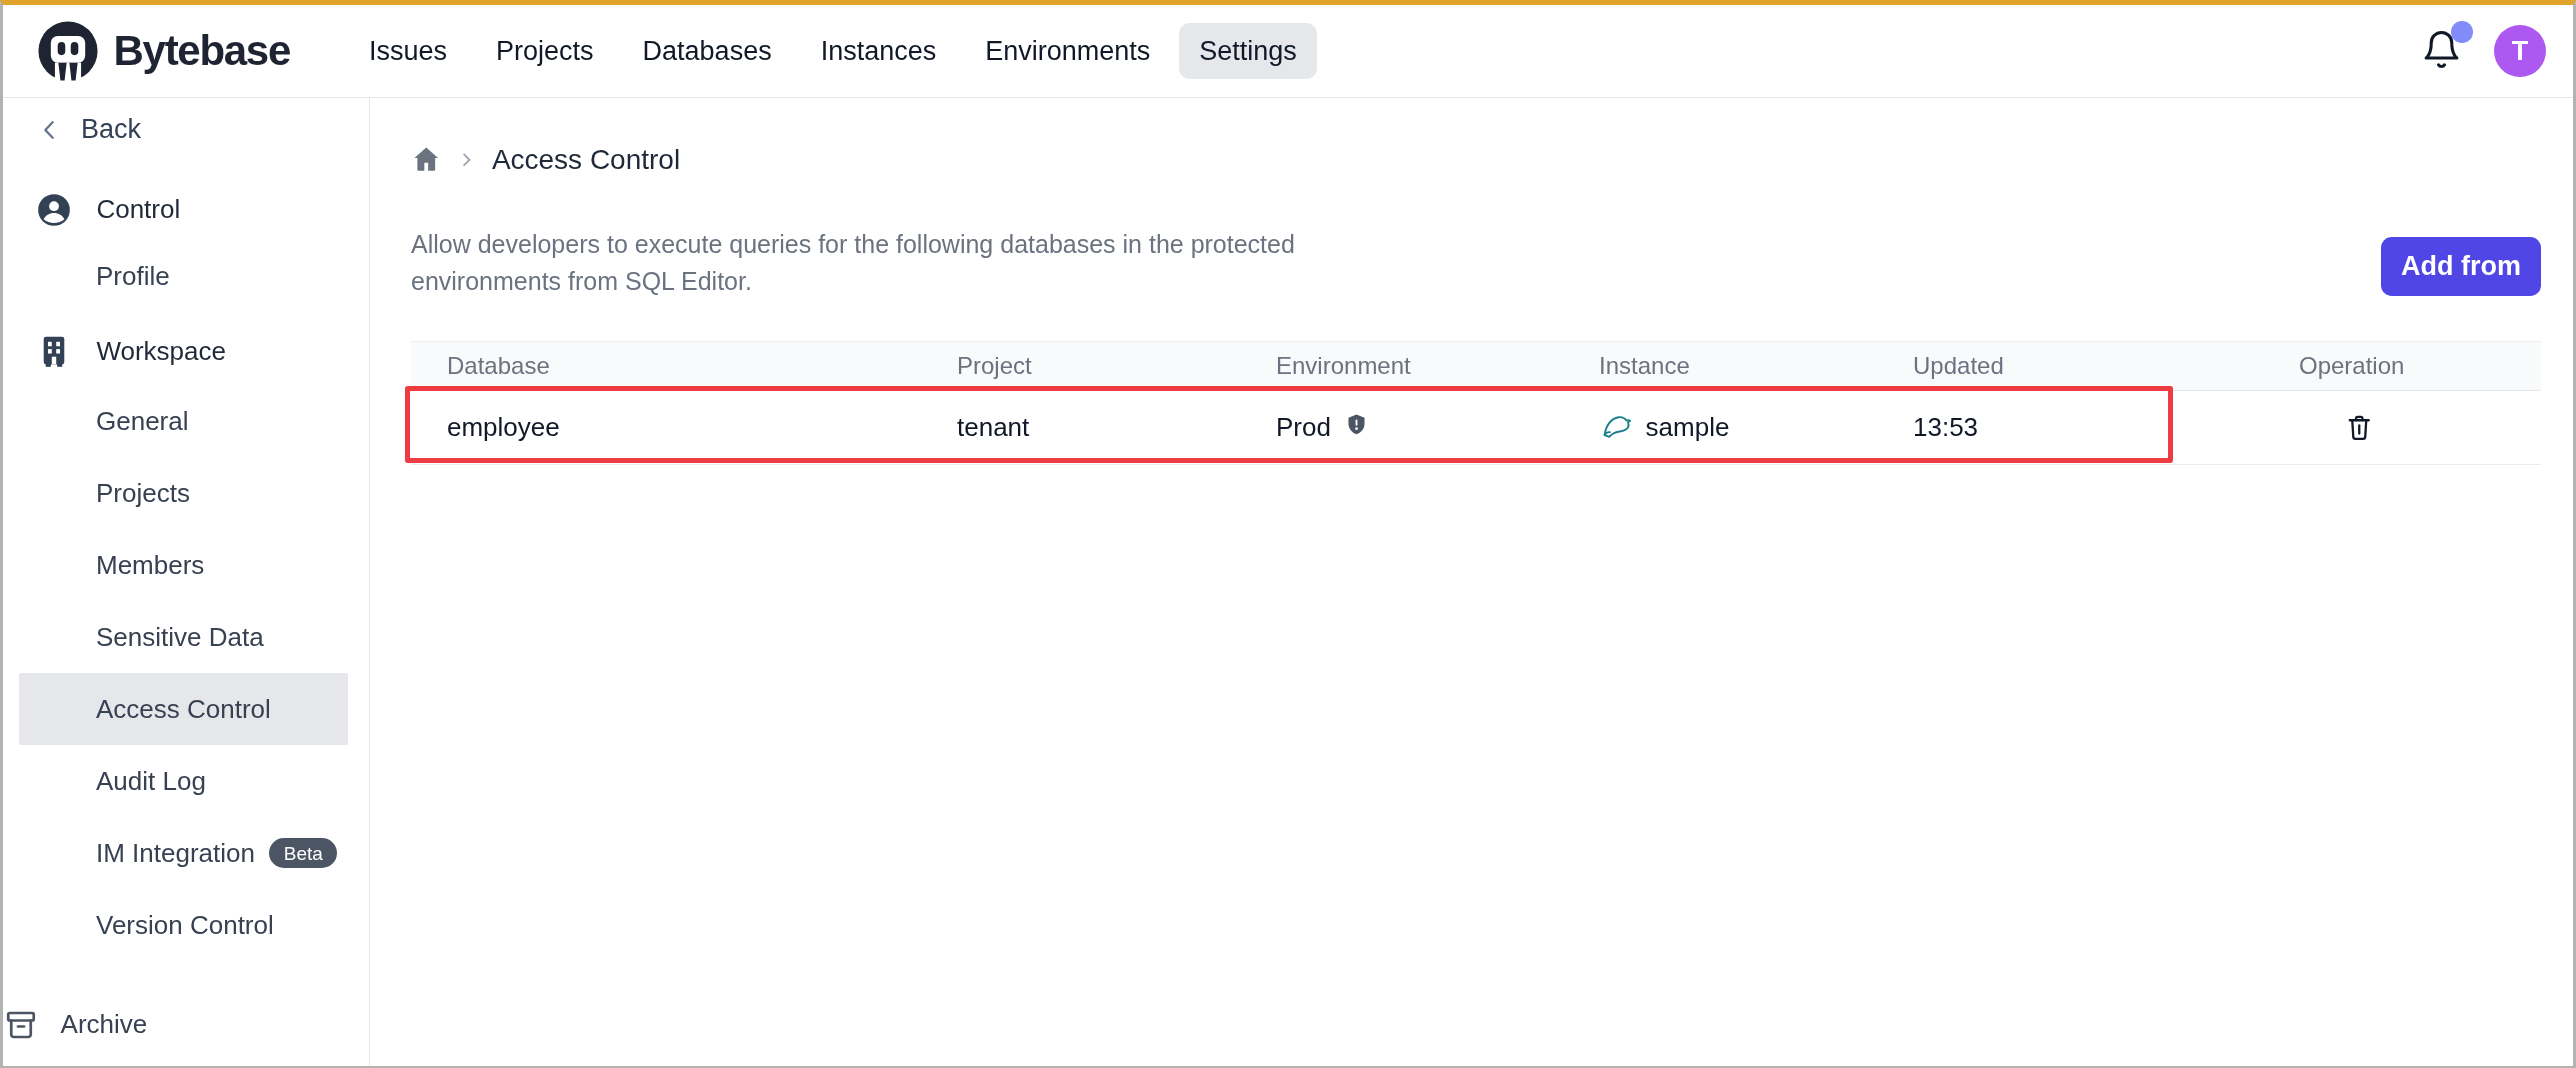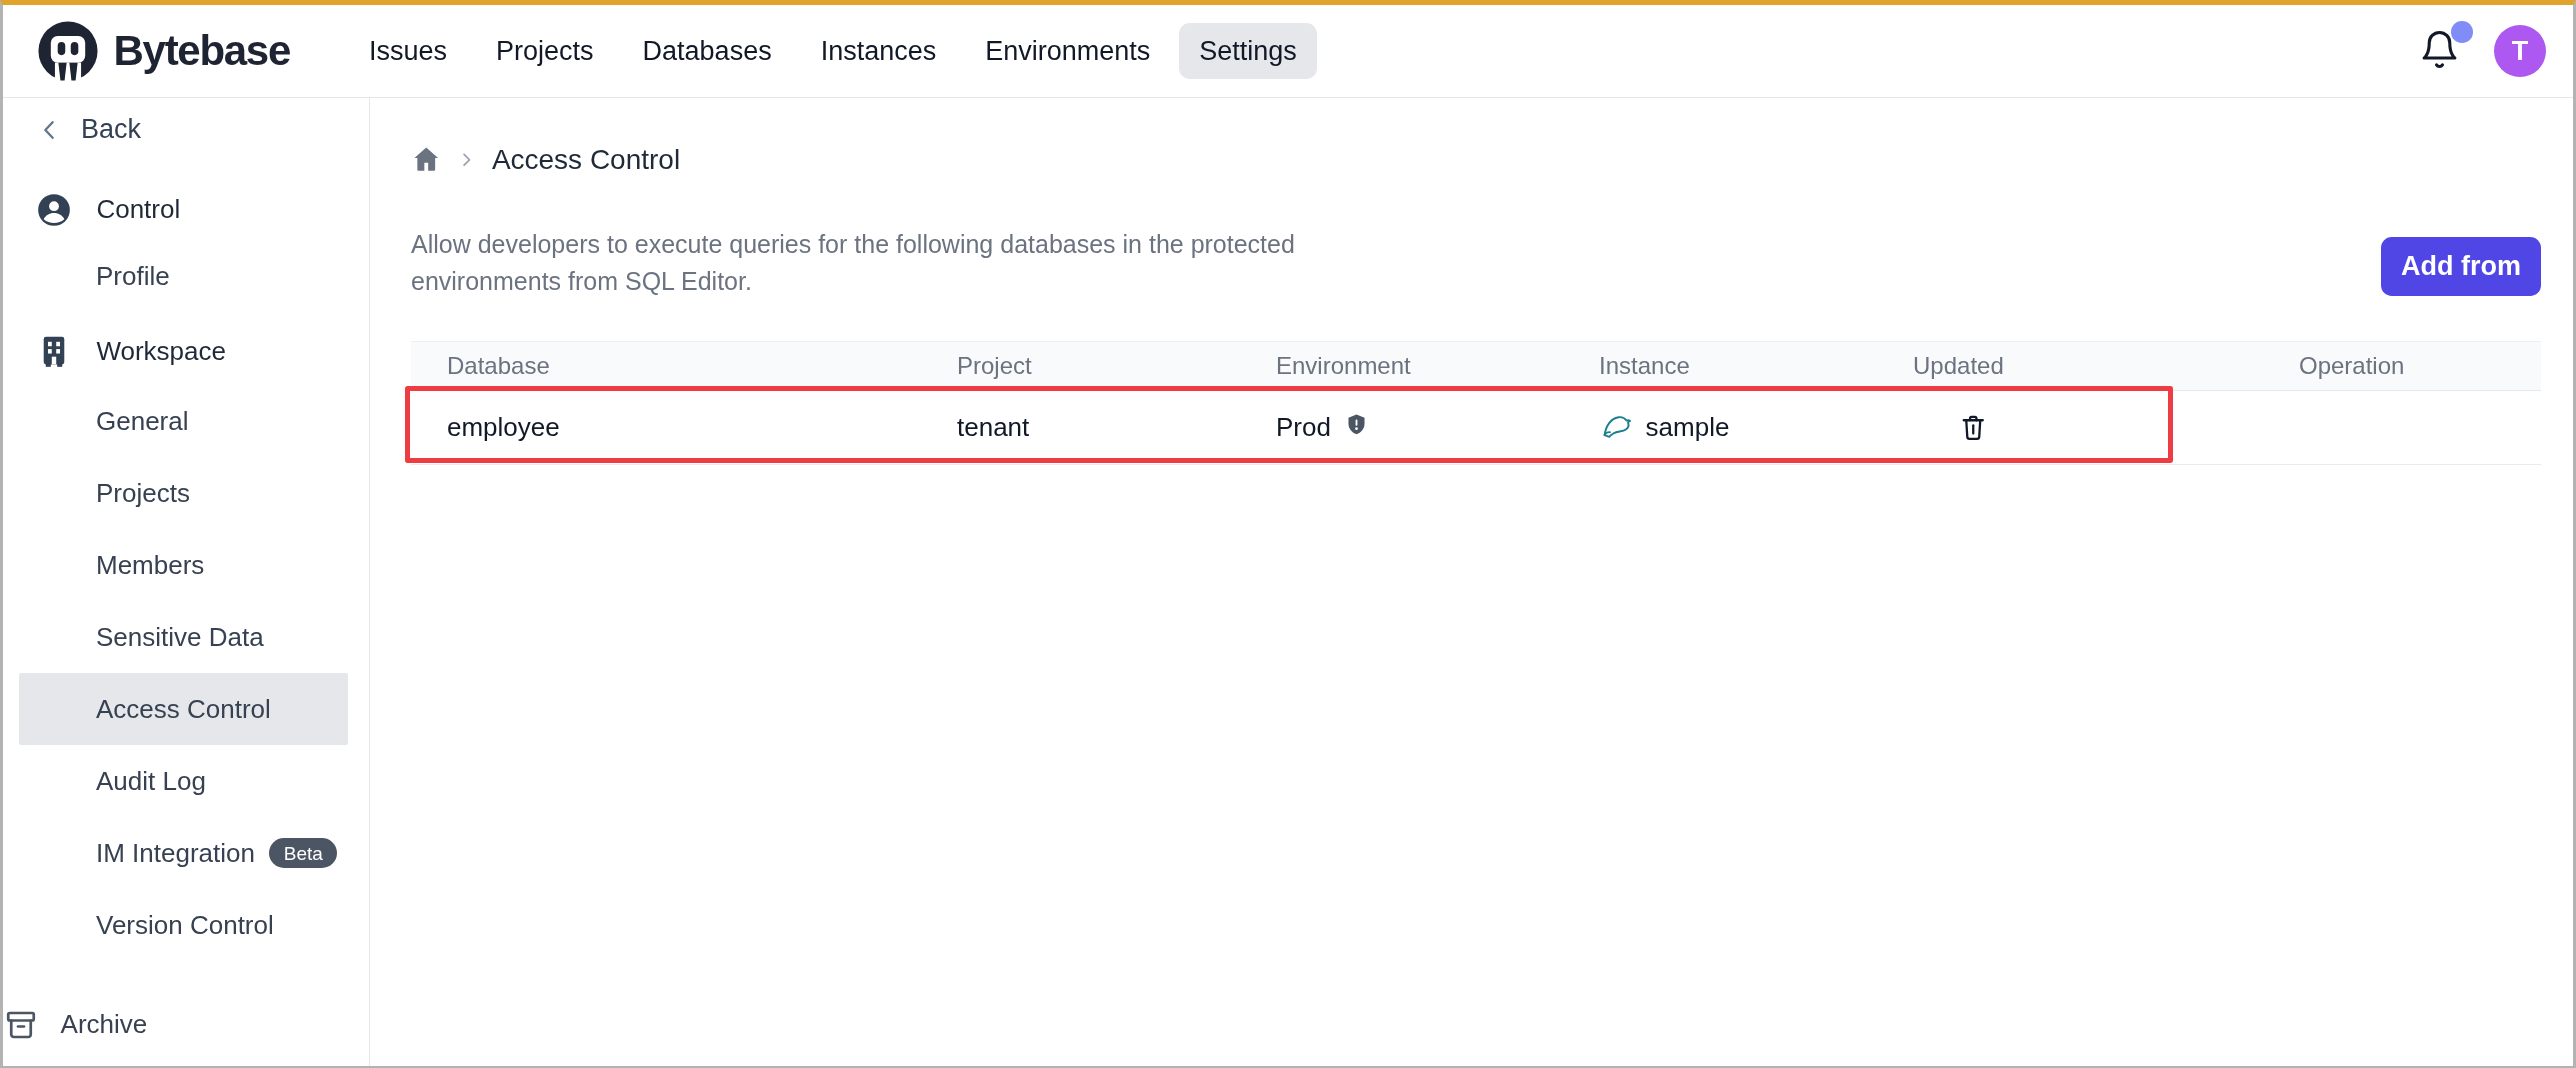--- a/index.html
+++ b/index.html
@@ -9,21 +9,21 @@
   }
   *{margin:0;padding:0;box-sizing:border-box;}
   html,body{width:2576px;height:1069px;}
   body{font-family:"Liberation Sans",sans-serif;background:#fff;overflow:hidden;}
   .screen{position:relative;width:2576px;height:1069px;background:#fff;
     border:3.6px solid #b3b3b3;border-top:5.4px solid var(--topline);
     display:flex;flex-direction:column;overflow:hidden;}
 
   
   .topnav{height:93px;flex:0 0 93px;display:flex;align-items:center;
-    padding:0 27px 0 32px;border-bottom:1.8px solid var(--line);background:#fff;}
+    padding:0 27px 0 32px;border-bottom:1.8px solid var(--line);background:#fff;text-align:center;}
   .brand{display:flex;align-items:center;gap:12.6px;cursor:pointer;}
   .brand svg{width:66px;height:66px;display:block;}
   .wordmark{font-size:42px;font-weight:800;color:var(--brand);letter-spacing:-1.3px;}
   .navlinks{display:flex;align-items:center;margin-left:59px;gap:9px;}
   .navlink{font-size:27px;color:#111827;padding:12.6px 20px;border-radius:10.8px;cursor:pointer;white-space:nowrap;}
   .navlink.active{background:var(--sel-bg);}
   .topnav .spacer{flex:1;}
   .bellwrap{position:relative;width:45px;height:45px;margin-right:30.5px;cursor:pointer;}
   .bellwrap svg{width:41px;height:41px;}
   .notifdot{position:absolute;top:-7.2px;right:-9px;width:21.6px;height:21.6px;border-radius:50%;background:var(--dot);}
@@ -241,20 +241,23 @@
           </div>
           <div class="td">
             <span class="dolphin-icon">
               <svg viewBox="0 0 26 24" fill="none" stroke="#1b7f8e" stroke-width="1.5" stroke-linecap="round" stroke-linejoin="round">
                 <path d="M4 20.5c1-7.5 5-13 11-14 3-.5 5 .8 6.5 2.6.8-.4 1.9-.3 2.6.3-.7.3-1.3.8-1.6 1.5.7 1.8.2 3.8-1.5 5-2.9 2.1-6.6 1.4-9.6 3.1-1.6.9-2.9 1.6-3.6 2.9z"></path>
                 <path d="M4 20.5c1-1.7 2.4-2.5 4.2-2.3"></path>
               </svg>
             </span>
             <span>sample</span>
           </div>
+          <div class="td">
+            <span>13:53</span>
+          </div>
           <div class="td op">
             <button class="trash-btn">
               <svg viewBox="0 0 24 24" fill="none" stroke="#111827" stroke-width="1.8" stroke-linecap="round" stroke-linejoin="round">
                 <path d="M4.5 6.5h15"></path>
                 <path d="M9.5 6.5V5a1.2 1.2 0 0 1 1.2-1.2h2.6A1.2 1.2 0 0 1 14.5 5v1.5"></path>
                 <path d="M6.5 6.5l.8 13.1A1.6 1.6 0 0 0 8.9 21.1h6.2a1.6 1.6 0 0 0 1.6-1.5l.8-13.1"></path>
                 <path d="M12 10.5v6.5"></path>
               </svg>
             </button>
           </div>

